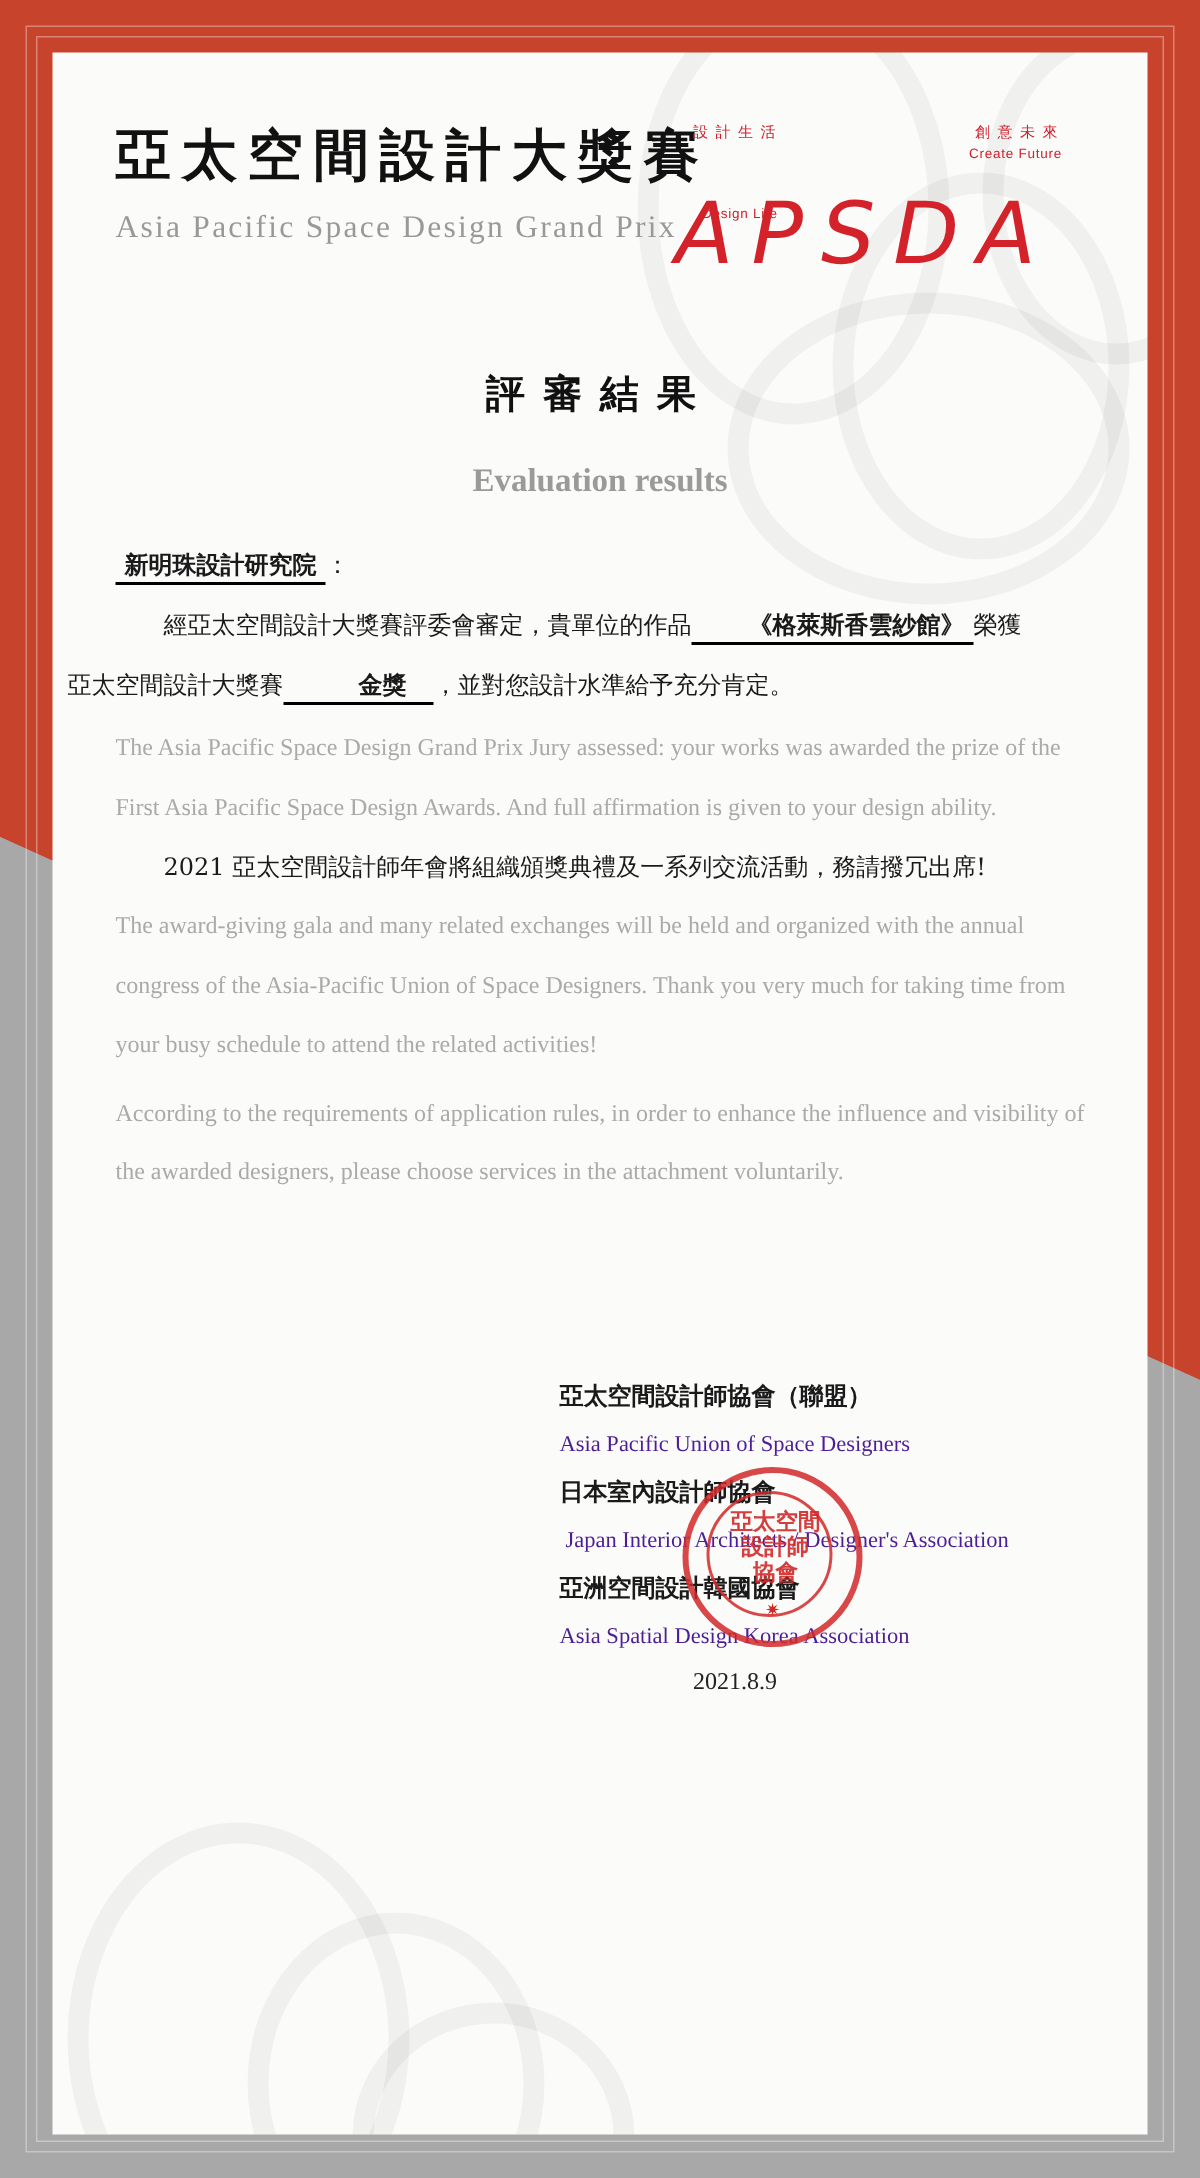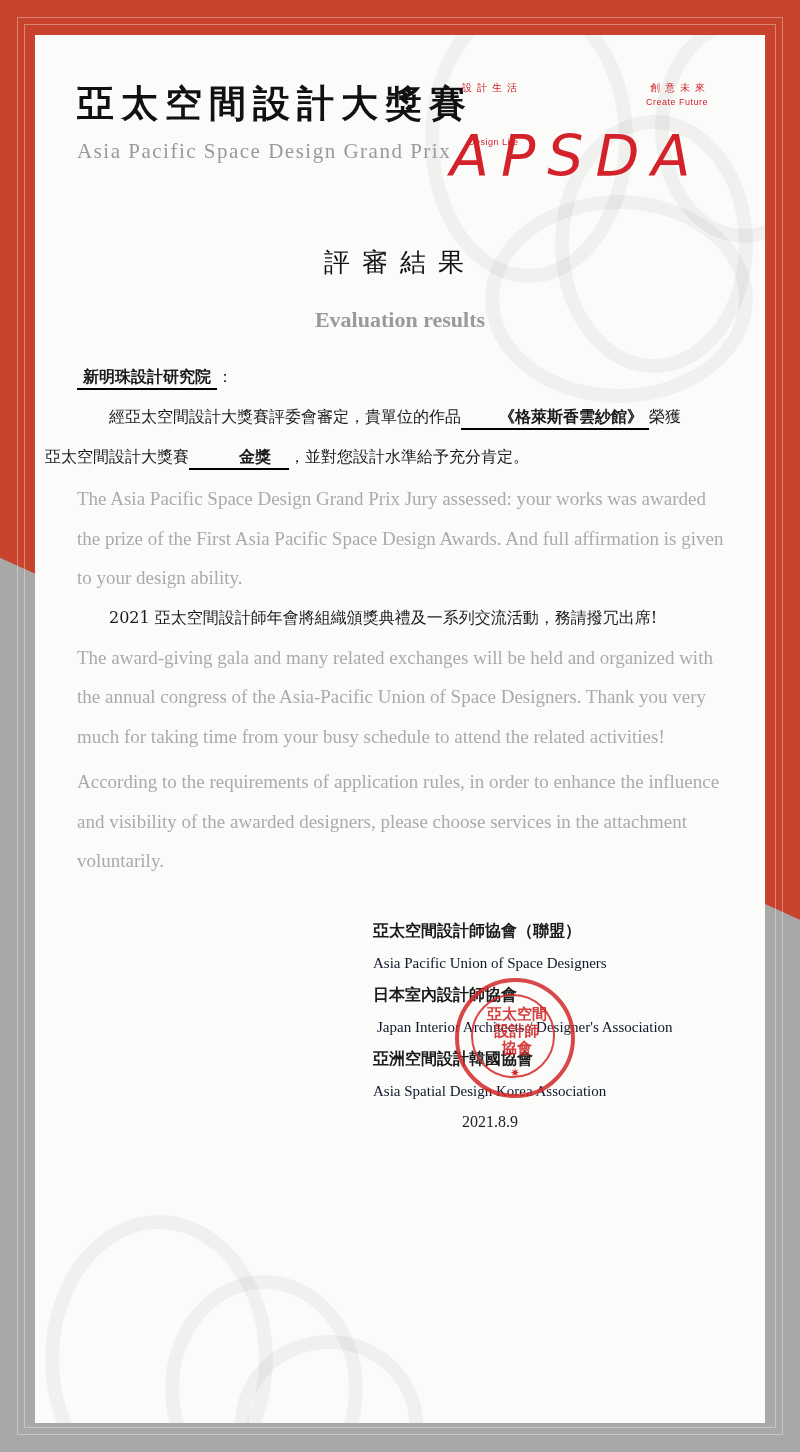--- a/index.html
+++ b/index.html
@@ -44,34 +44,34 @@
   .logo { position: absolute; left: 415px; top: 40px; width: 290px; height: 120px; }
   .logo .tag { position: absolute; color: #d0212b; font-size: 10px; letter-spacing: 5px; font-family: Liberation Serif, serif; }
   .logo .tag-en { position: absolute; color: #d0212b; font-size: 9px; letter-spacing: 0.5px; font-family: "Liberation Sans", sans-serif; }
   .logo .word {
     position: absolute; left: 0; top: 48px; color: #d3222a;
     font-family: "DejaVu Sans", sans-serif; font-size: 57px; font-weight: 300;
     letter-spacing: 12px; font-style: italic;
   }
   .title-cn {
     position: absolute; left: 0; width: 730px; top: 210px; text-align: center;
-    font-size: 26px; letter-spacing: 12px; color: #111; font-weight: normal;
+    font-size: 26px; letter-spacing: 12px; color: #111; font-weight: bold;
   }
   .title-en {
     position: absolute; left: 0; width: 730px; top: 272px; text-align: center;
     font-family: "Liberation Serif", serif; font-size: 22px; color: #9a9a9a; font-weight: bold;
   }
   .body-block { position: absolute; left: 42px; width: 650px; }
   .cn { font-size: 16px; color: #1a1a1a; line-height: 40px; }
-  .en { font-family: "Liberation Serif", serif; font-size: 19px; color: #aaa; line-height: 39.5px; }
+  .en { font-family: "Liberation Serif", serif; font-size: 16px; color: #aaa; line-height: 39.5px; }
   .u { display: inline-block; border-bottom: 2px solid #000000; font-weight: bold; padding: 0 6px; line-height: 22px; }
   .indent { text-indent: 32px; }
   .sig { position: absolute; left: 338px; width: 380px; }
   .sig .cn { font-weight: bold; line-height: 32px; font-size: 16px; }
-  .sig .en { font-size: 15px; line-height: 32px; color: #0f172a; }
+  .sig .en { font-size: 15px; line-height: 32px; color: #4c1d95; }
   .date { position: absolute; left: 427px; top: 1078px; font-family: "Liberation Serif", serif; font-size: 16px; color: #222; }
   .seal {
     position: absolute; left: 420px; top: 943px; width: 112px; height: 112px;
     border: 4px solid rgba(210,40,40,0.85); border-radius: 50%;
   }
   .seal-inner {
     position: absolute; left: 12px; top: 12px; width: 80px; height: 80px;
     border: 2px solid rgba(210,40,40,0.85); border-radius: 50%;
   }
   .seal-text {

